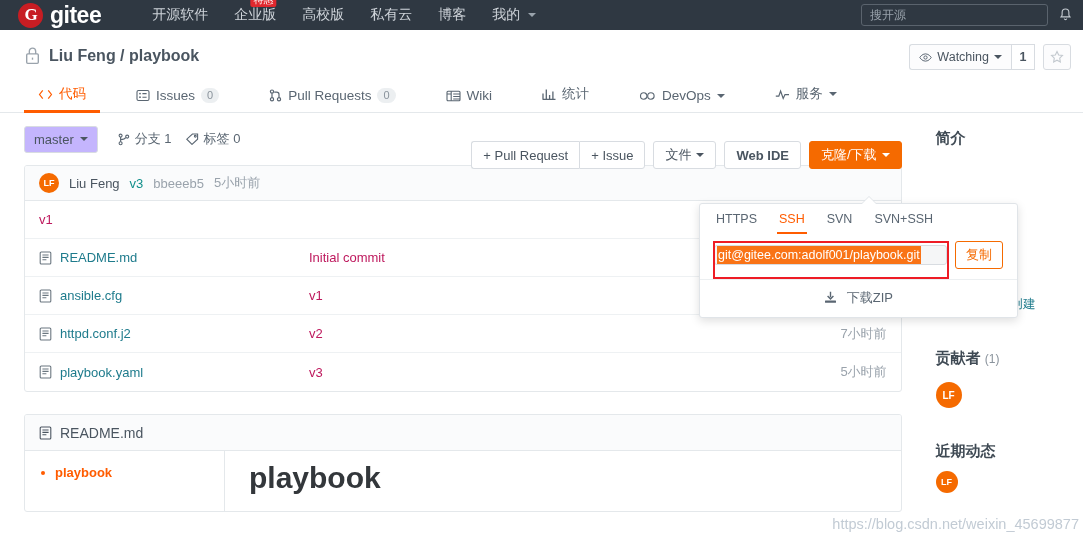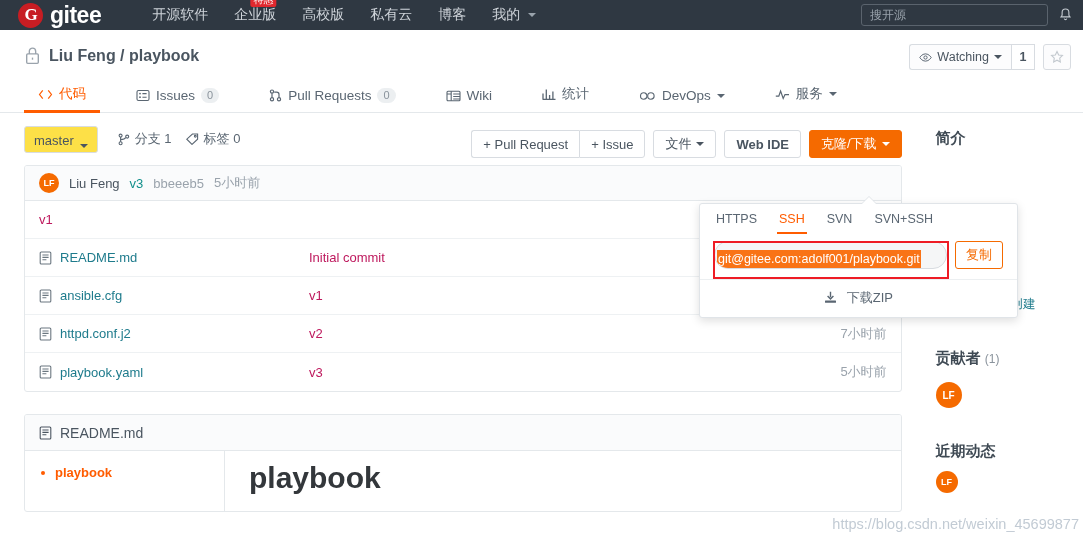--- a/index.html
+++ b/index.html
@@ -133,32 +133,32 @@
   
   .main { display: flex; padding: 0 12px; }
   .left-col { width: 912px; padding: 0 12px; }
   .right-col { width: 159px; padding-left: 22px; }
 
   .toolbar {
     display: flex; align-items: center;
     height: 52px; position: relative;
   }
   .branch-select {
-    border: 1px solid #d8dce1; background: #fde047;
-    height: 27px; padding: 4px 9px; border-radius: 3px;
-    display: flex; align-items: flex-end; gap: 6px;
+    border: 1px solid #d8dce1; background: #c4b5fd;
+    height: 27px; padding: 9px 9px; border-radius: 3px;
+    display: flex; align-items: center; gap: 6px;
     font-size: 13px; color: #4a5560; cursor: pointer;
   }
   .meta-links { display: flex; align-items: center; gap: 14px; margin-left: 20px; }
   .meta-link {
     display: flex; align-items: center; gap: 5px;
     font-size: 13px; color: #5a6672; cursor: pointer;
   }
   .toolbar-right {
-    position: absolute; right: 0; top: 17px;
+    position: absolute; right: 0; top: 28px;
     display: flex; align-items: flex-end;
   }
   .tb-btn {
     border: 1px solid #d8dce1; background: #fff;
     color: #4a5560; font-size: 13px;
     height: 28px; padding: 0 11px;
     display: flex; align-items: center; gap: 5px;
     cursor: pointer; white-space: nowrap; margin-left: 8px;
     border-radius: 3px;
   }
@@ -199,24 +199,24 @@
   .clone-tab.active { color: #ff5c00; }
   .clone-tab.active::after {
     content: ""; position: absolute; left: -2px; right: -2px; bottom: 0;
     height: 2px; background: #ff5c00;
   }
   .clone-row {
     display: flex; align-items: center; gap: 8px;
     padding: 7px 14px 10px 14px;
   }
   .clone-input {
-    flex: 1; height: 28px;
-    border: 1px solid #d8dce1; border-radius: 14px;
+    flex: 1; height: 20px;
+    border: 1px solid #d8dce1; border-radius: 3px;
     background: #f5f6f7;
-    display: flex; align-items: flex-end;
+    display: flex; align-items: flex-start;
     padding: 0 2px;
     overflow: hidden;
   }
   .clone-input .sel {
     background: #f97316; color: #fff;
     font-size: 12.5px; white-space: nowrap;
     padding: 2px 1px;
   }
   .copy-btn {
     border: 1px solid #f56a00; color: #f56a00;

